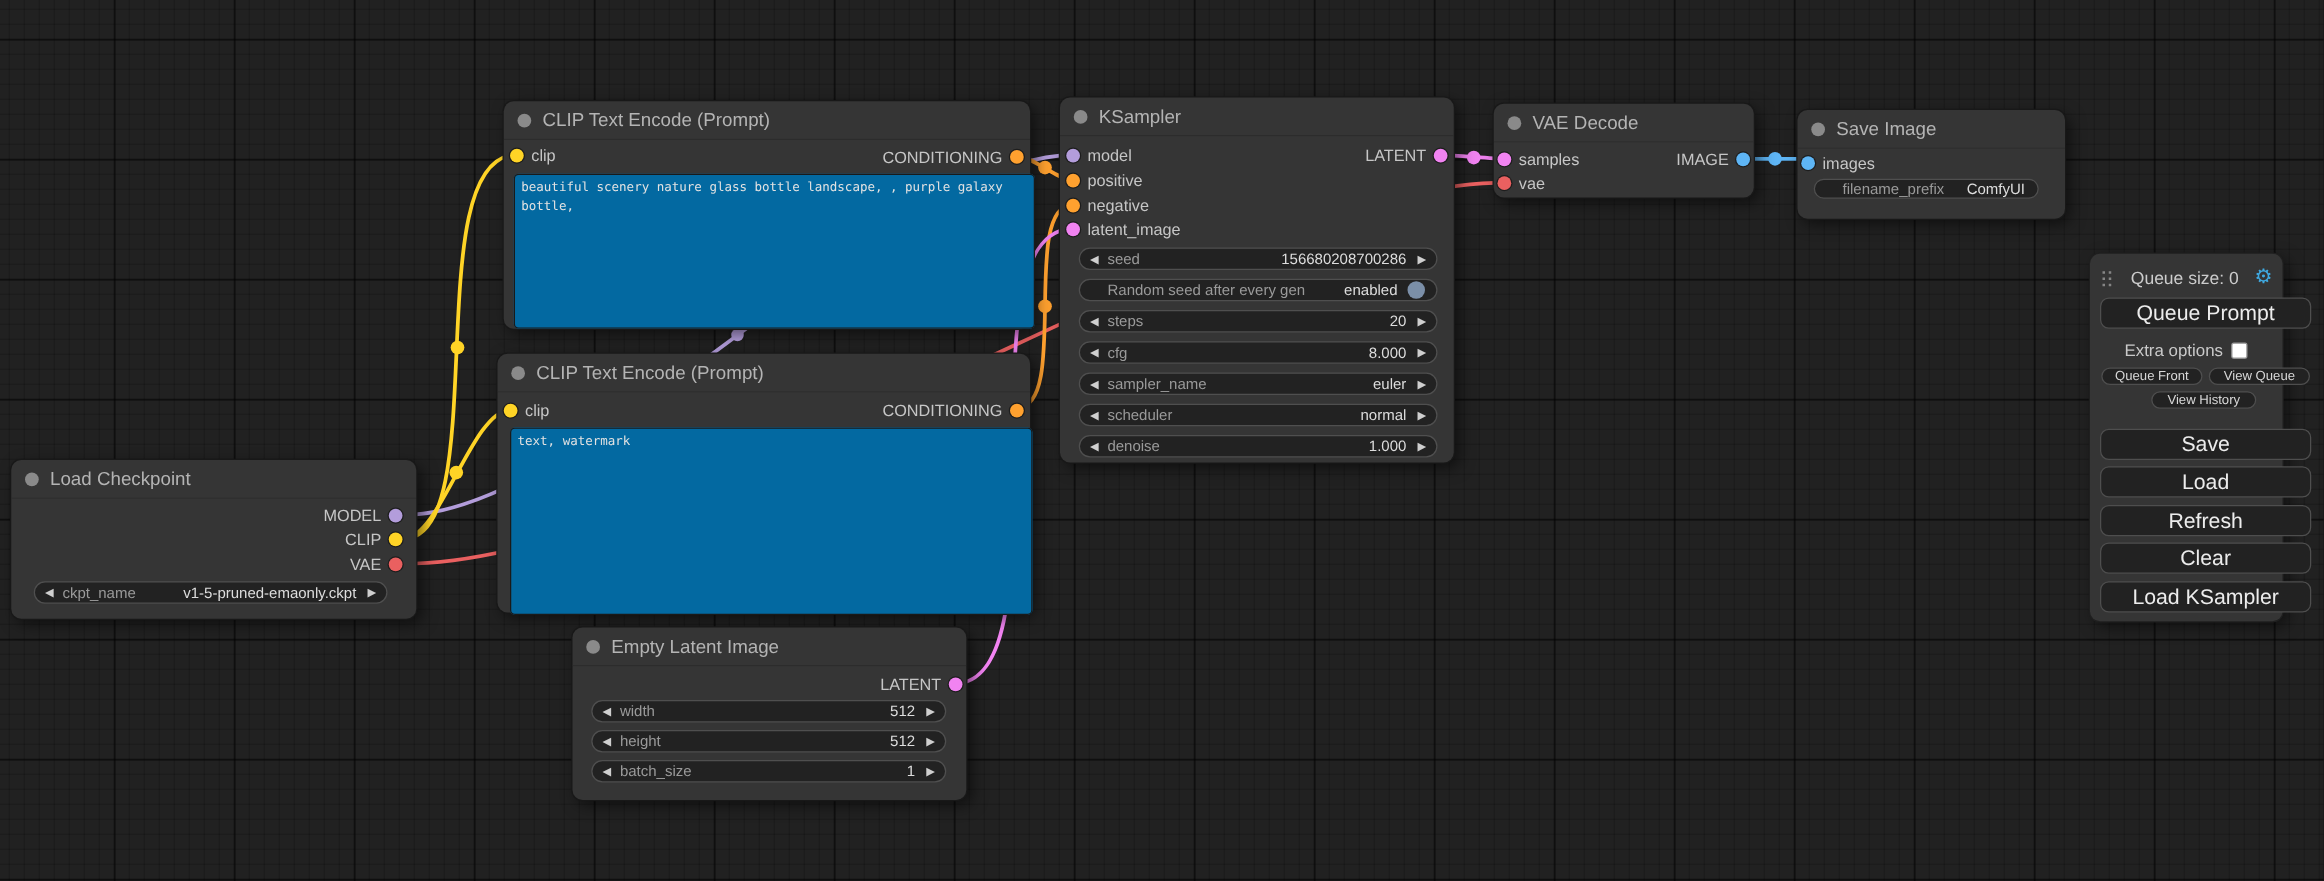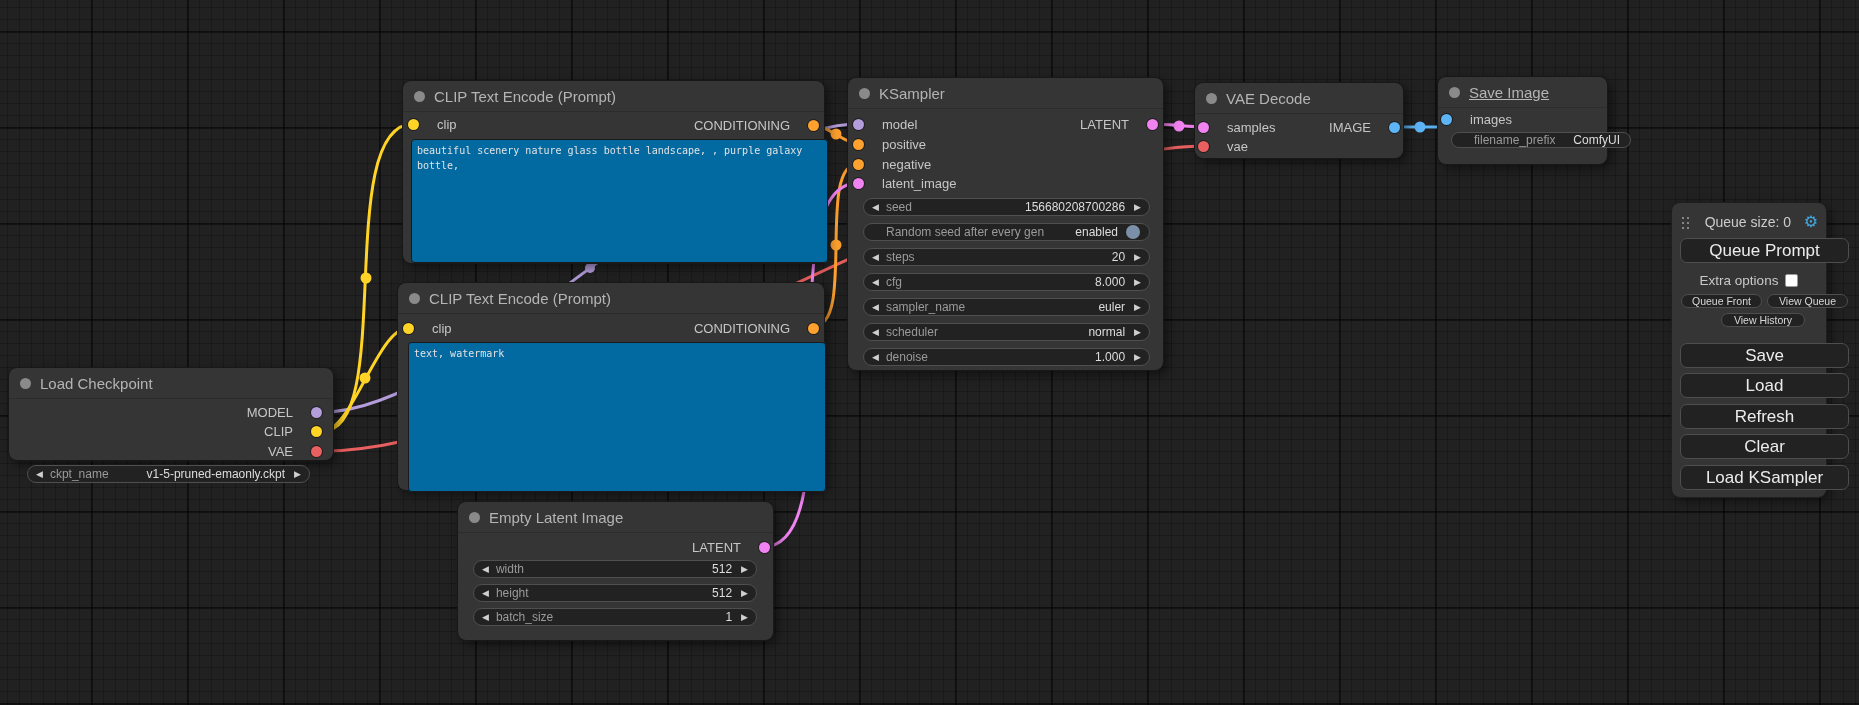--- a/index.html
+++ b/index.html
@@ -20,21 +20,21 @@
     position:absolute;z-index:2;background:#353535;border-radius:8px;
     box-shadow:0 0 0 1px #181818, 4px 4px 12px rgba(0,0,0,.55);
     color:#b8b8b8;
   }
   .node-title{
     height:30px;display:flex;align-items:center;gap:9px;padding:0 11px;
     border-bottom:1px solid #2c2c2c;border-radius:8px 8px 0 0;
     font-size:15px;color:#b4b4b4;white-space:nowrap;cursor:default;
   }
   .tdot{width:11px;height:11px;border-radius:50%;background:#8a8a8a;flex:0 0 auto;}
-  .port{position:absolute;height:16px;display:flex;align-items:center;gap:18px;font-size:13px;color:#c6c6c6;white-space:nowrap;}
+  .port{position:absolute;height:16px;display:flex;align-items:center;gap:6px;font-size:13px;color:#c6c6c6;white-space:nowrap;}
   .port.in{left:5px;}
   .port.out{right:5px;flex-direction:row;}
   .pdot{width:11px;height:11px;border-radius:50%;box-shadow:0 0 0 1px rgba(0,0,0,.45);flex:0 0 auto;}
   .c-model{background:#b39ddb;} .c-clip{background:#ffd426;} .c-vae{background:#ea6060;}
   .c-cond{background:#ffa12f;} .c-latent{background:#f183f1;} .c-image:{}
   .c-image{background:#5eb5f5;}
   .prompt{
     position:absolute;background:#0369a1;border-radius:4px;color:#e2e2e2;
     font-family:"DejaVu Sans Mono", monospace;font-size:10px;line-height:1.45;
     padding:5px 6px;white-space:pre-wrap;word-break:break-word;overflow:hidden;
@@ -100,21 +100,21 @@
       <circle cx="365" cy="378" r="5.5" fill="#ffd426"></circle>
       <circle cx="764" cy="299" r="5" fill="#ea6060"></circle>
       <circle cx="836" cy="134" r="5.5" fill="#ffa12f"></circle>
       <circle cx="836" cy="245" r="5.5" fill="#ffa12f"></circle>
       <circle cx="810" cy="365" r="5" fill="#f183f1"></circle>
       <circle cx="1179" cy="126" r="5.5" fill="#f183f1"></circle>
       <circle cx="1420" cy="127" r="5.5" fill="#5eb5f5"></circle>
     </g>
   </svg>
 
-  <div class="node" style="left:9px;top:368px;width:324px;height:92px;">
+  <div class="node" style="left:9px;top:368px;width:324px;height:127px;">
     <div class="node-title">
       <span class="tdot"></span>
       <span>Load Checkpoint</span>
     </div>
     <div class="port out" style="top:36px;right:11px;">
       <span>MODEL</span>
       <span class="pdot c-model"></span>
     </div>
     <div class="port out" style="top:55px;right:11px;">
       <span>CLIP</span>
@@ -247,21 +247,21 @@
     <div class="port in" style="top:55px;left:3px;">
       <span class="pdot c-vae"></span>
       <span>vae</span>
     </div>
     <div class="port out" style="top:36px;right:3px;">
       <span>IMAGE</span>
       <span class="pdot c-image"></span>
     </div>
   </div>
 
-  <div class="node" style="left:1438px;top:77px;width:169px;height:87px;text-decoration:underline;">
+  <div class="node" style="left:1438px;top:88px;width:214px;height:87px;">
     <div class="node-title">
       <span class="tdot"></span>
       <span>Save Image</span>
     </div>
     <div class="port in" style="top:34px;left:3px;">
       <span class="pdot c-image"></span>
       <span>images</span>
     </div>
     <div class="widget noarrow" style="position:absolute;left:13px;top:55px;width:180px;height:16px;">
       <span class="wname">filename_prefix</span>

